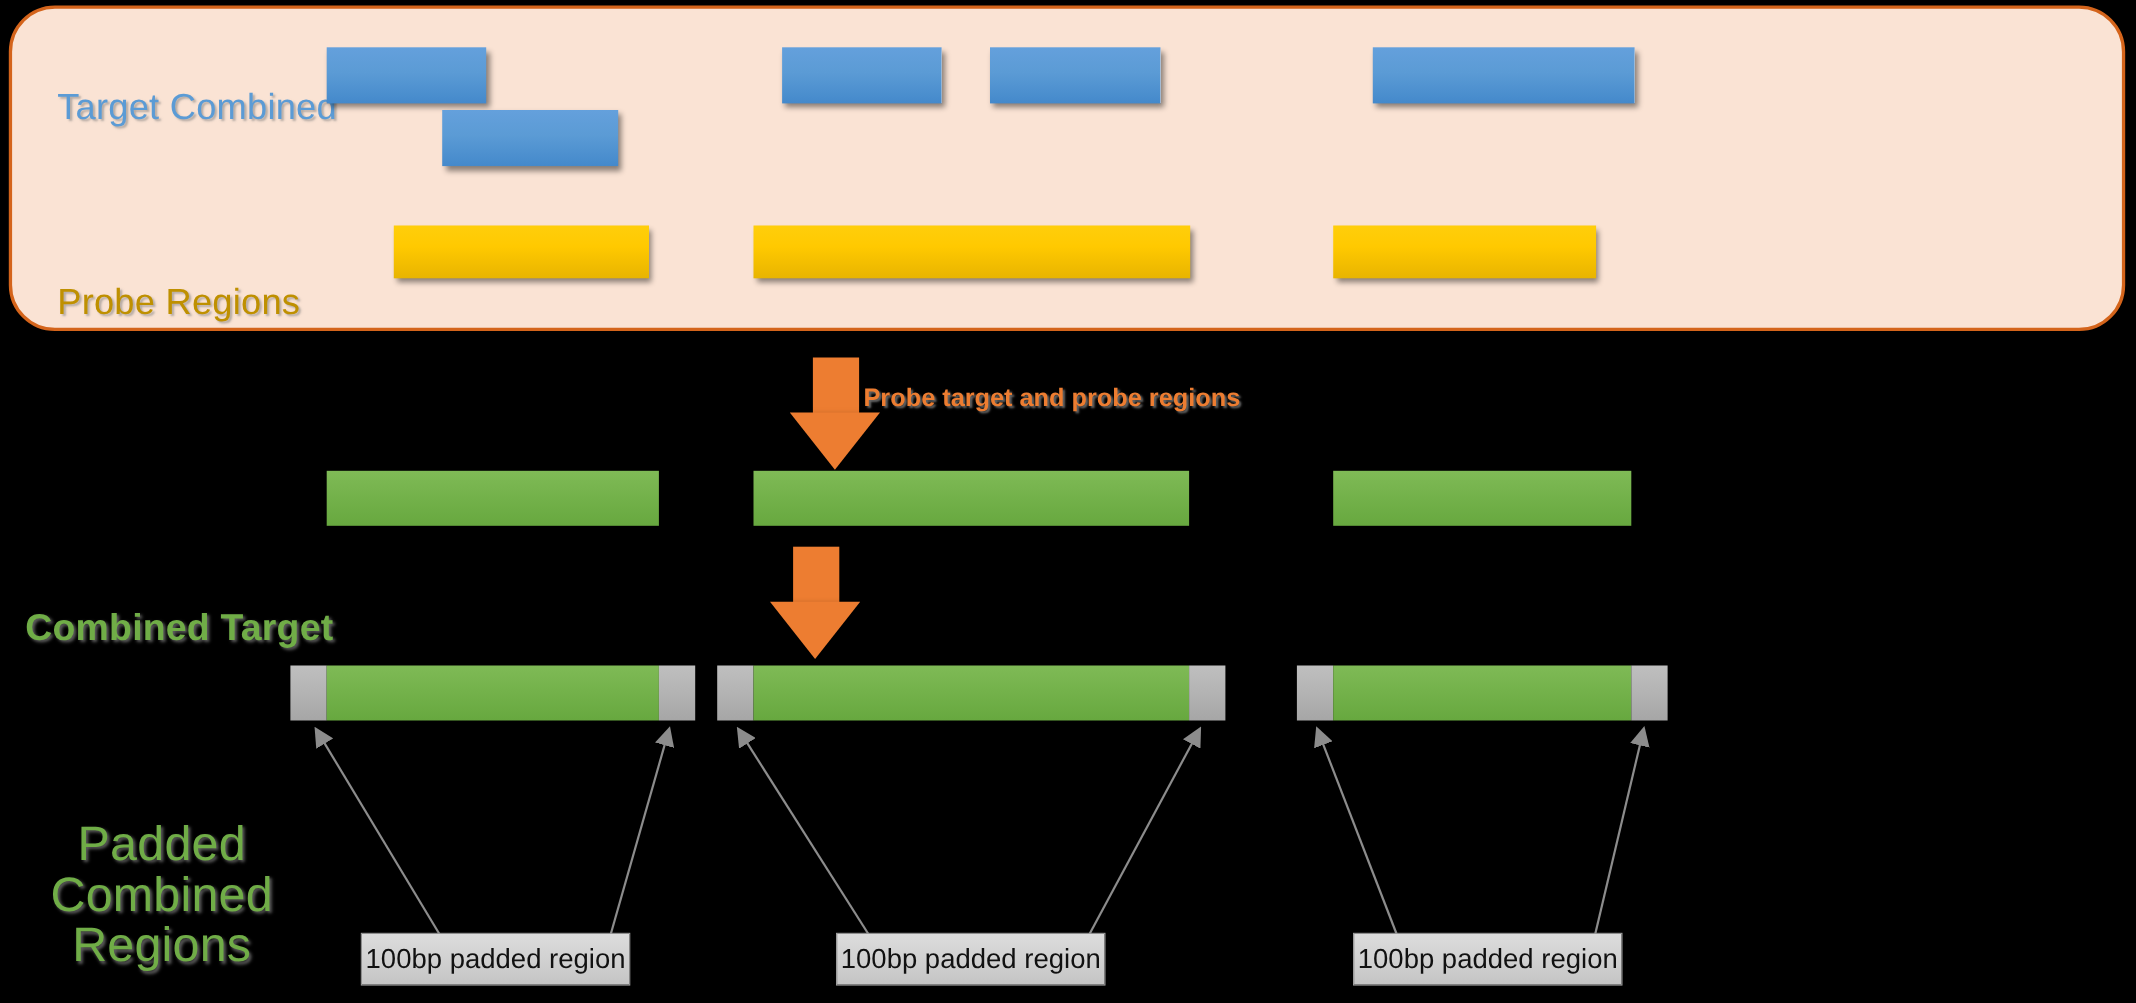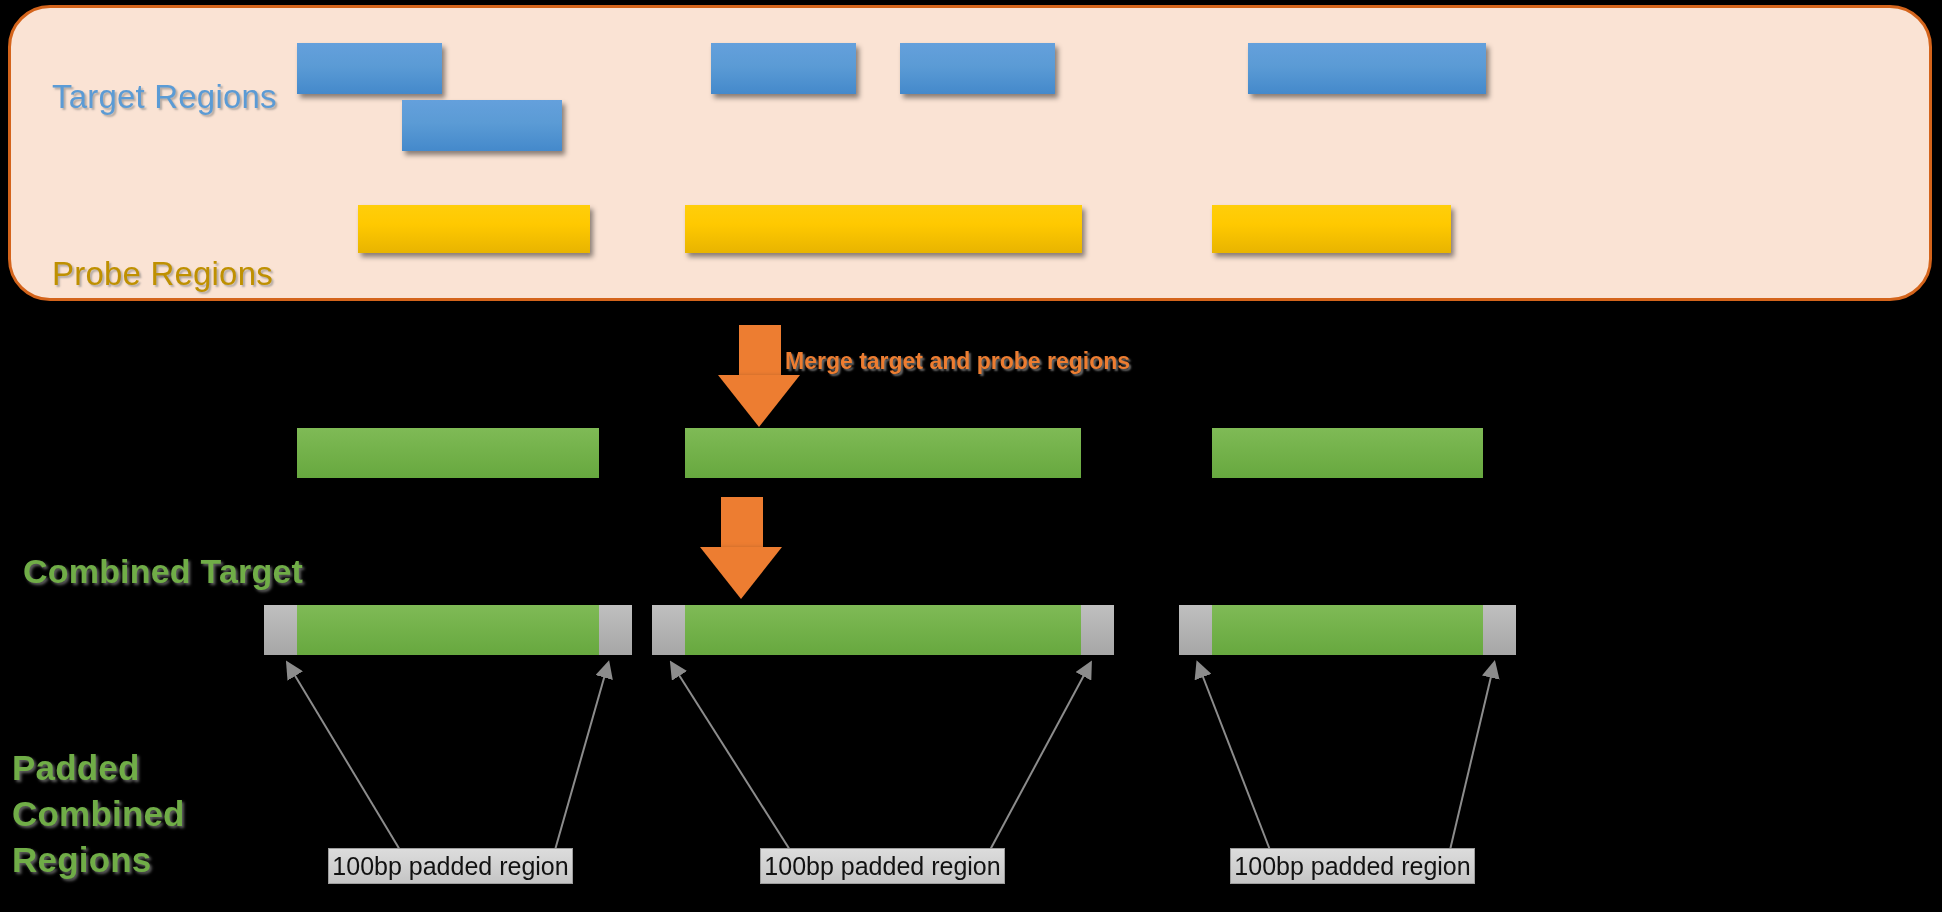--- a/index.html
+++ b/index.html
@@ -57,24 +57,24 @@
     top: 552px;
     color: #70AD47;
     font-weight: bold;
     font-size: 34px;
     text-shadow: 2px 2px 3px rgba(130,130,130,0.75);
   }
   .lbl-padded {
     left: 12px;
     top: 745px;
     width: 270px;
-    text-align: left;
+    text-align: center;
     color: #70AD47;
-    font-weight: bold;
-    font-size: 35px;
+    font-weight: normal;
+    font-size: 44px;
     line-height: 46px;
     text-shadow: 2px 2px 3px rgba(130,130,130,0.75);
     white-space: normal;
   }
 
   
   .bar {
     position: absolute;
     box-sizing: border-box;
   }
@@ -114,21 +114,21 @@
     font-weight: bold;
     font-size: 23px;
     line-height: 36px;
     text-shadow: 2px 2px 2px rgba(130,130,130,0.8);
     white-space: pre-line;
   }
 
   
   .callout {
     position: absolute;
-    height: 36px;
+    height: 48px;
     background: linear-gradient(180deg, #DCDCDC 0%, #D0D0D0 55%, #C4C4C4 100%);
     border: 1px solid #9C9C9C;
     box-sizing: border-box;
     color: #111111;
     font-size: 25px;
     display: flex;
     align-items: center;
     justify-content: center;
     white-space: nowrap;
   }
@@ -141,40 +141,40 @@
     pointer-events: none;
   }
 </style>
 </head>
 <body>
 
 <div id="canvas">
 
   <div class="panel"></div>
 
-  <div class="rowlabel lbl-target">Target Regions</div>
+  <div class="rowlabel lbl-target">Target Combined</div>
   <div class="rowlabel lbl-probe">Probe Regions</div>
   <div class="rowlabel lbl-combined">Combined Target</div>
   <div class="rowlabel lbl-padded">Padded Combined Regions</div>
 
   <div class="bar bar-blue" style="left:297px; top:43px; width:145px; height:51px;"></div>
   <div class="bar bar-blue" style="left:402px; top:100px; width:160px; height:51px;"></div>
   <div class="bar bar-blue" style="left:711px; top:43px; width:145px; height:51px;"></div>
   <div class="bar bar-blue" style="left:900px; top:43px; width:155px; height:51px;"></div>
   <div class="bar bar-blue" style="left:1248px; top:43px; width:238px; height:51px;"></div>
 
   <div class="bar bar-yellow" style="left:358px; top:205px; width:232px; height:48px;"></div>
   <div class="bar bar-yellow" style="left:685px; top:205px; width:397px; height:48px;"></div>
   <div class="bar bar-yellow" style="left:1212px; top:205px; width:239px; height:48px;"></div>
 
   <div class="arrow-wrap" style="left:718px; top:325px; width:84px; height:96px;">
     <div class="arrow-shaft" style="left:21px; top:0px; width:42px; height:55px;"></div>
     <div class="arrow-head" style="left:0px; top:50px;"></div>
   </div>
-  <div class="arrow-text" style="left:785px; top:343px; width:420px;">Merge target and probe regions</div>
+  <div class="arrow-text" style="left:785px; top:343px; width:420px;">Probe target and probe regions</div>
 
   <div class="bar bar-green" style="left:297px; top:428px; width:302px; height:50px;"></div>
   <div class="bar bar-green" style="left:685px; top:428px; width:396px; height:50px;"></div>
   <div class="bar bar-green" style="left:1212px; top:428px; width:271px; height:50px;"></div>
 
   <div class="arrow-wrap" style="left:700px; top:497px; width:84px; height:96px;">
     <div class="arrow-shaft" style="left:21px; top:0px; width:42px; height:55px;"></div>
     <div class="arrow-head" style="left:0px; top:50px;"></div>
   </div>
 

